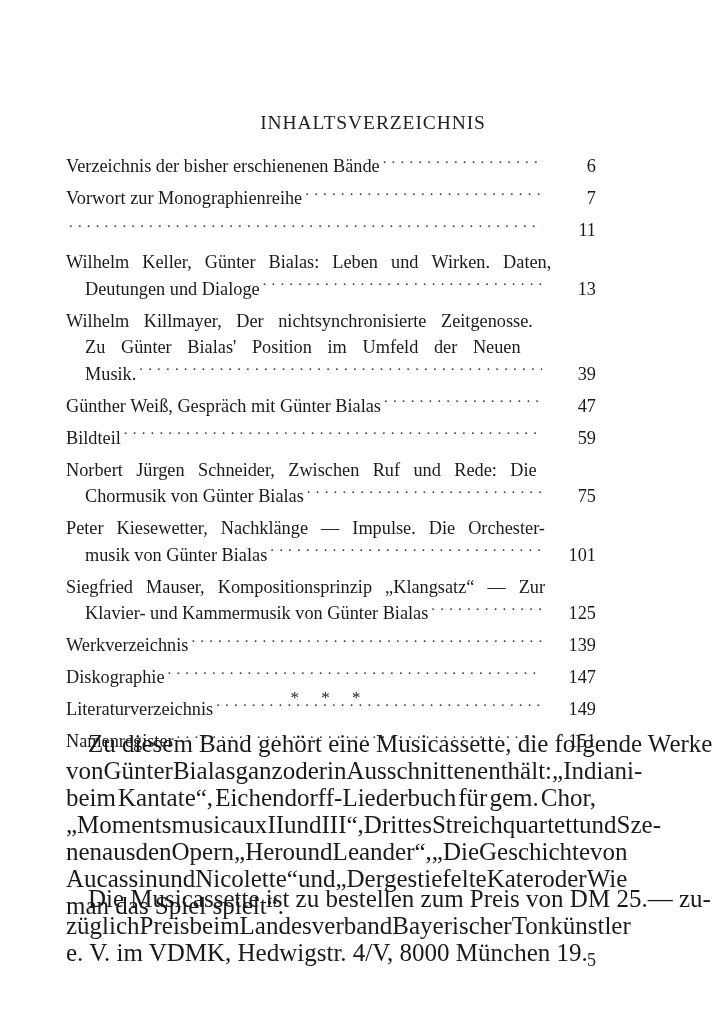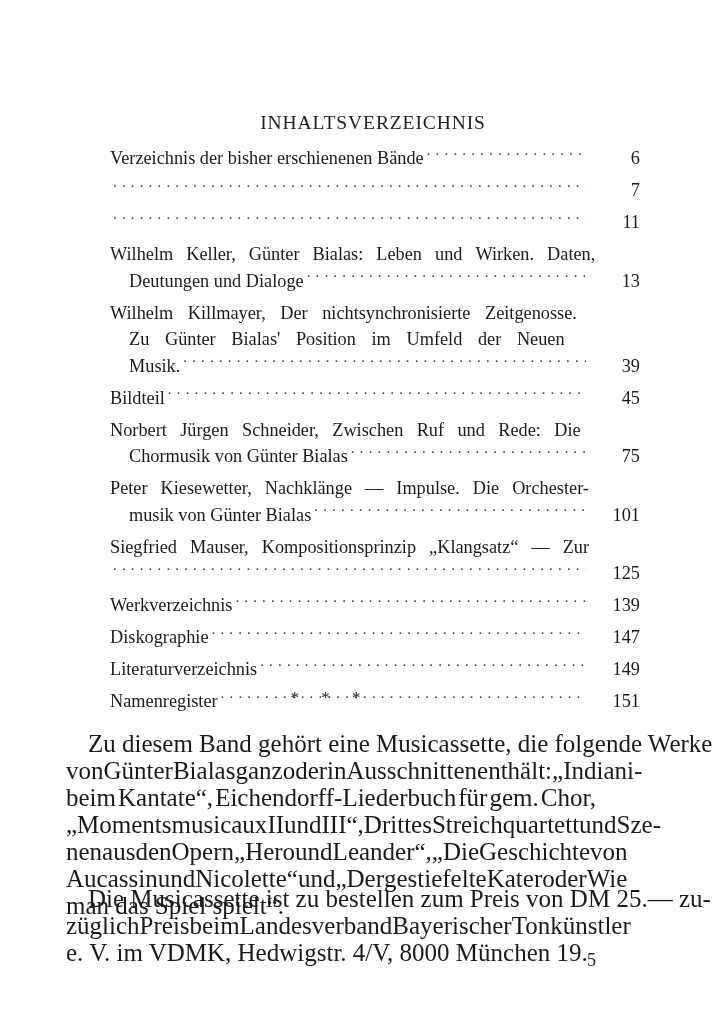--- a/index.html
+++ b/index.html
@@ -33,23 +33,22 @@
     font-size: 19.5px;
     letter-spacing: 0.9px;
     font-weight: 400;
     color: #222;
   }
 
   
   .toc {
     position: absolute;
     left: 66px;
-    top: 145px;
+    top: 153px;
     width: 530px;
-    margin-left: 44px;
   }
 
   .toc-entry {
     margin-bottom: 5.5px;
   }
 
   
   .toc-line {
     display: flex;
     align-items: baseline;
@@ -152,20 +151,21 @@
   <div class="toc" id="toc-list">
       <div class="toc-entry">
         <div class="toc-line">
           <span class="toc-text">Verzeichnis der bisher erschienenen Bände</span>
           <span class="leader"></span>
           <span class="pagenum">6</span>
         </div>
       </div>
       <div class="toc-entry">
         <div class="toc-line">
+          <span class="toc-text">Vorwort zur Monographienreihe</span>
           <span class="leader"></span>
           <span class="pagenum">7</span>
         </div>
       </div>
       <div class="toc-entry">
         <div class="toc-line">
           <span class="leader"></span>
           <span class="pagenum">11</span>
         </div>
       </div>
@@ -217,23 +217,30 @@
           <span class="pagenum blank"></span>
         </div>
         <div class="toc-line indent">
           <span class="toc-text">Musik.</span>
           <span class="leader"></span>
           <span class="pagenum">39</span>
         </div>
       </div>
       <div class="toc-entry">
         <div class="toc-line">
+          <span class="toc-text">Günther Weiß, Gespräch mit Günter Bialas</span>
+          <span class="leader"></span>
+          <span class="pagenum">47</span>
+        </div>
+      </div>
+      <div class="toc-entry">
+        <div class="toc-line">
           <span class="toc-text">Bildteil</span>
           <span class="leader"></span>
-          <span class="pagenum">45</span>
+          <span class="pagenum">59</span>
         </div>
       </div>
       <div class="toc-entry">
         <div class="toc-line">
           <span class="toc-text spread">
             <span>Norbert</span>
             <span>Jürgen</span>
             <span>Schneider,</span>
             <span>Zwischen</span>
             <span>Ruf</span>
@@ -277,20 +284,21 @@
             <span>Mauser,</span>
             <span>Kompositionsprinzip</span>
             <span>„Klangsatz“</span>
             <span>—</span>
             <span>Zur</span>
           </span>
           <span class="leader none"></span>
           <span class="pagenum blank"></span>
         </div>
         <div class="toc-line indent">
+          <span class="toc-text">Klavier- und Kammermusik von Günter Bialas</span>
           <span class="leader"></span>
           <span class="pagenum">125</span>
         </div>
       </div>
       <div class="toc-entry">
         <div class="toc-line">
           <span class="toc-text">Werkverzeichnis</span>
           <span class="leader"></span>
           <span class="pagenum">139</span>
         </div>

